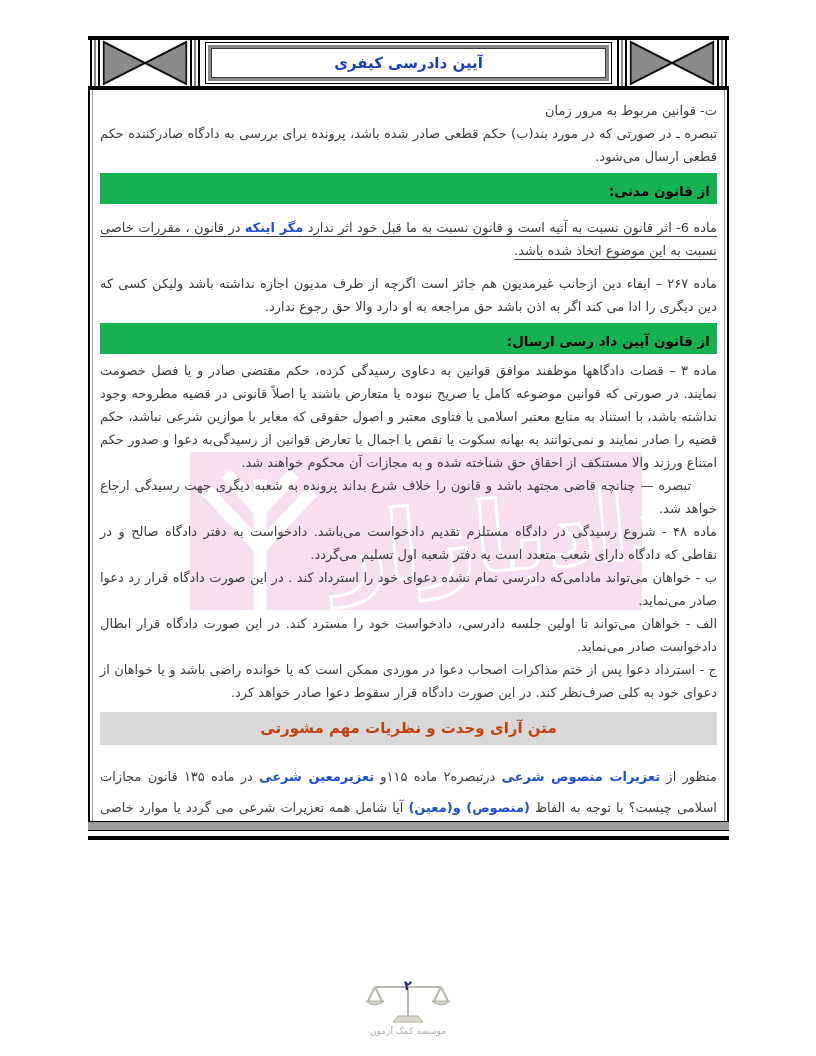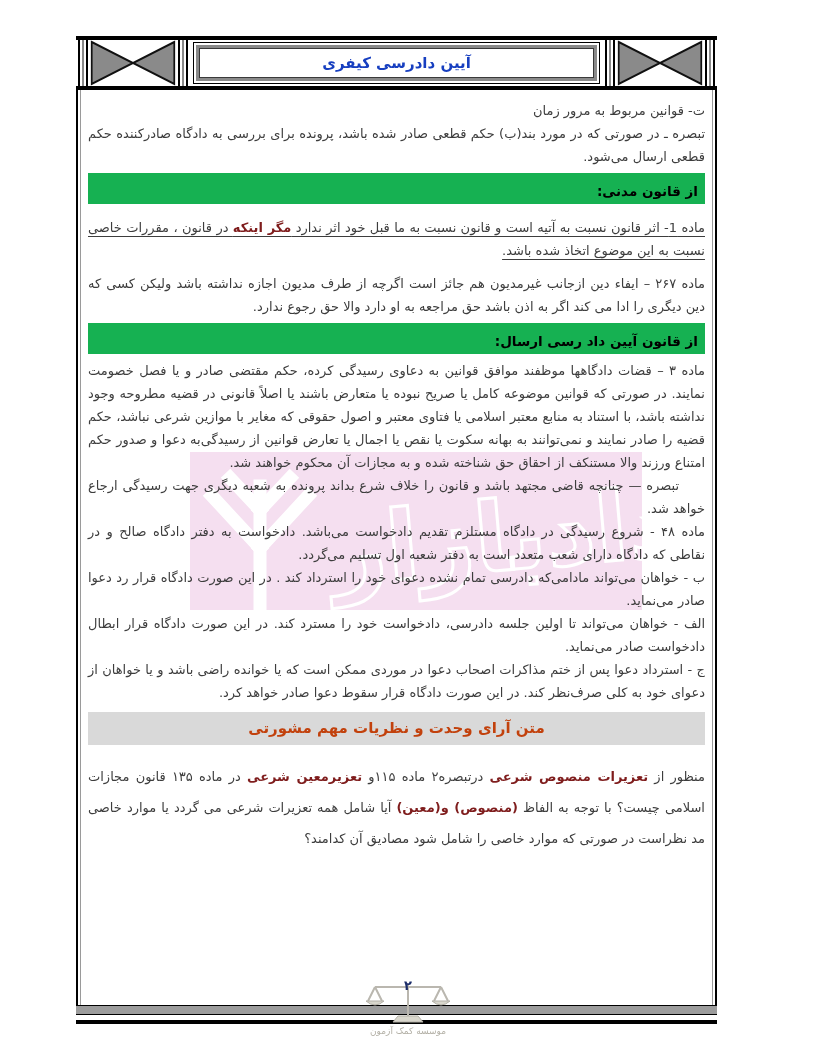--- a/index.html
+++ b/index.html
@@ -32,21 +32,21 @@
     color: transparent;
     -webkit-text-stroke: 3px #ffffff;
     transform: rotate(-5deg) translateY(6px);
     white-space: nowrap;
     letter-spacing: 2px;
   }
 
   
   .frame {
     position: absolute;
-    left: 76px; top: 36px;
+    left: 88px; top: 36px;
     width: 641px;
     z-index: 1;
   }
   .header-band {
     height: 54px;
     border-top: 4px solid #000;
     border-bottom: 4px solid #000;
     display: flex;
     align-items: stretch;
     background: #fff;
@@ -75,21 +75,21 @@
   .doc-title {
     color: #173fc0;
     font-weight: bold;
     font-size: 15px;
     direction: rtl;
   }
 
   
   .content-box {
     position: relative;
-    height: 916px;
+    height: 732px;
     border-left: 2px solid #000;
     border-right: 2px solid #000;
     border-bottom: 1px solid #000;
     padding: 9px 10px 6px 10px;
     direction: rtl;
     overflow: hidden;
     background: transparent;
   }
   .content-box::before, .content-box::after {
     content: "";
@@ -101,21 +101,21 @@
   .content-box::before { left: 2px; }
   .content-box::after { right: 2px; }
 
   p {
     font-size: 13px;
     line-height: 23px;
     color: #3d3d3d;
     text-align: justify;
     text-align-last: right;
   }
-  b { color: #7f1d1d; }
+  b { color: #1d4ed8; }
   .underlined { text-decoration: underline; text-underline-offset: 4px; }
   .indent { text-indent: 26px; }
   .sp-above { margin-top: 12px; }
   .sp-below { margin-bottom: 10px; }
 
   .green-bar {
     background: #16b152;
     color: #000000;
     font-weight: bold;
     font-size: 13.5px;
@@ -234,21 +234,21 @@
     </div>
   </div>
 
   <div class="content-box" dir="rtl">
 
     <p>ت- قوانین مربوط به مرور زمان</p>
     <p>تبصره ـ در صورتی که در مورد بند(ب) حکم قطعی صادر شده باشد، پرونده برای بررسی به دادگاه صادرکننده حکم قطعی ارسال می‌شود.</p>
 
     <div class="green-bar">از قانون مدنی:</div>
 
-    <p class="underlined sp-above sp-below"><span>ماده 1- اثر قانون نسبت به آتیه است و قانون نسبت به ما قبل خود اثر ندارد </span><b>مگر اینکه</b><span> در قانون ، مقررات خاصی نسبت به این موضوع اتخاذ شده باشد.</span></p>
+    <p class="underlined sp-above sp-below"><span>ماده 6- اثر قانون نسبت به آتیه است و قانون نسبت به ما قبل خود اثر ندارد </span><b>مگر اینکه</b><span> در قانون ، مقررات خاصی نسبت به این موضوع اتخاذ شده باشد.</span></p>
 
     <p>ماده ۲۶۷ – ایفاء دین ازجانب غیرمدیون هم جائز است اگرچه از طرف مدیون اجازه نداشته باشد ولیکن کسی که دین دیگری را ادا می کند اگر به اذن باشد حق مراجعه به او دارد والا حق رجوع ندارد.</p>
 
     <div class="green-bar">از قانون آیین داد رسی ارسال:</div>
 
     <p>ماده ۳ – قضات دادگاهها موظفند موافق قوانین به دعاوی رسیدگی کرده، حکم مقتضی صادر و یا فصل خصومت نمایند. در صورتی که قوانین موضوعه کامل یا صریح نبوده یا متعارض باشند یا اصلاً قانونی در قضیه مطروحه وجود نداشته باشد، با استناد به منابع معتبر اسلامی یا فتاوی معتبر و اصول حقوقی که مغایر با موازین شرعی نباشد، حکم قضیه را صادر نمایند و نمی‌توانند به بهانه سکوت یا نقص یا اجمال یا تعارض قوانین از رسیدگی‌به دعوا و صدور حکم امتناع ورزند والا مستنکف از احقاق حق شناخته شده و به مجازات آن محکوم خواهند شد.</p>
     <p class="indent">تبصره — چنانچه قاضی مجتهد باشد و قانون را خلاف شرع بداند پرونده به شعبه دیگری جهت رسیدگی ارجاع خواهد شد.</p>
     <p>ماده ۴۸ - شروع رسیدگی در دادگاه مستلزم تقدیم دادخواست می‌باشد. دادخواست به دفتر دادگاه صالح و در نقاطی که دادگاه دارای شعب متعدد است به دفتر شعبه اول تسلیم می‌گردد.</p>
     <p>ب - خواهان می‌تواند مادامی‌که دادرسی تمام نشده دعوای خود را استرداد کند . در این صورت دادگاه قرار رد دعوا صادر می‌نماید.</p>
     <p>الف - خواهان می‌تواند تا اولین جلسه دادرسی، دادخواست خود را مسترد کند. در این صورت دادگاه قرار ابطال دادخواست صادر می‌نماید.</p>

